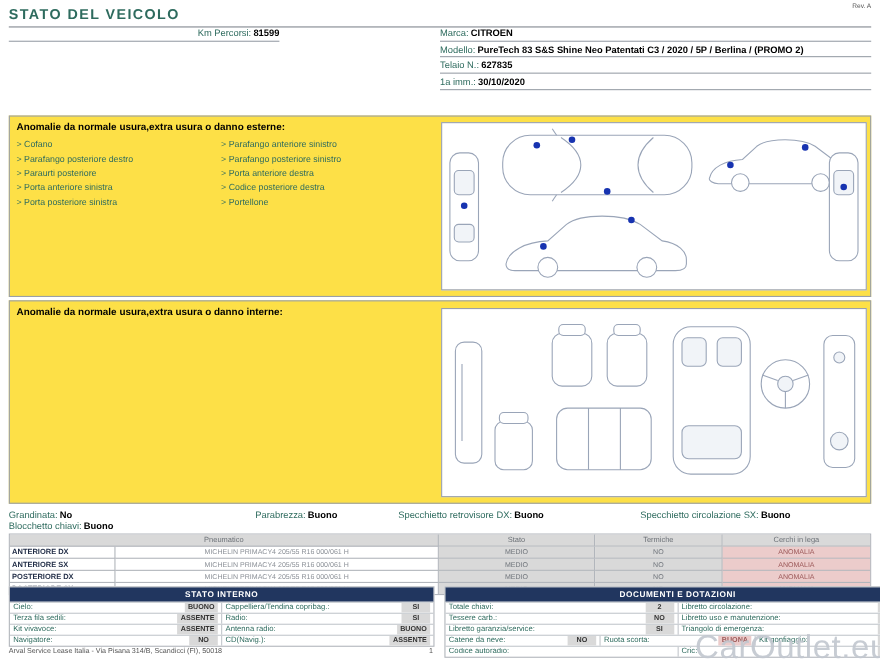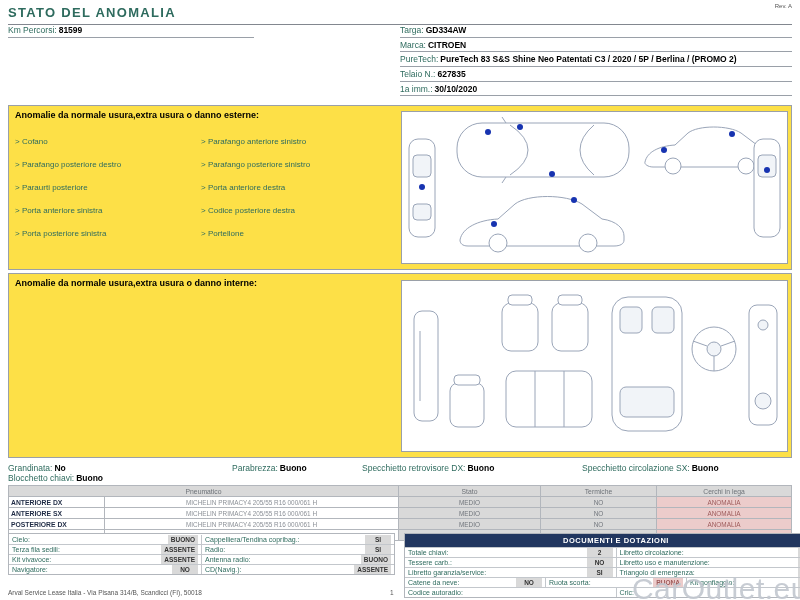--- a/index.html
+++ b/index.html
@@ -7,34 +7,34 @@
   body { width:800px; height:600px; font-family:"Liberation Sans", sans-serif; color:#111; }
   .page { position:relative; width:800px; height:600px; background:#fff; overflow:hidden; }
 
   
   .title { position:absolute; left:8px; top:5px; width:784px; color:var(--teal,#2e6b5e);
            font-weight:bold; font-size:13px; letter-spacing:1.3px; padding-bottom:4px;
            border-bottom:1.5px solid #82878f; }
   .rev { position:absolute; right:8px; top:3px; font-size:6px; color:#555; }
 
   
-  .info-left  { position:absolute; left:8px;   top:23px; width:246px; }
+  .info-left  { position:absolute; left:8px;   top:23px; width:246px;text-align:right; }
   .info-right { position:absolute; left:400px; top:23px; width:392px; }
   .field { border-bottom:1px solid #9aa0a8; padding:2px 0 1px; font-size:8.5px; line-height:1.25; }
   .lbl { color:var(--teal,#2e6b5e); }
   .val { font-weight:bold; color:#000; margin-left:2px; }
 
   
   .box { position:absolute; left:8px; width:784px; border:1px solid #9aa0a8; background:#fde047; }
   .box.exterior { top:105px; height:165px; }
   .box.interior { top:273px; height:185px; }
   .box-title { font-size:9px; font-weight:bold; padding:4px 6px 2px; color:#000; }
   .anomaly-cols { display:flex; padding:1px 6px; }
   .anomaly-cols ul { list-style:none; font-size:8px; color:var(--teal,#2e6b5e); width:186px; }
-  .anomaly-cols li { margin:14px 0; white-space:nowrap; }
+  .anomaly-cols li { margin:4px 0; white-space:nowrap; }
   .anomaly-cols li::before { content:"> "; }
   .diagram-box { position:absolute; right:3px; top:5px; width:387px; border:1px solid #9aa0a8; background:#fff; }
   .exterior .diagram-box { height:153px; }
   .interior .diagram-box { top:6px; height:172px; }
   svg { display:block; }
 
   
   .status-strip { position:absolute; left:8px; top:463px; width:784px; height:20px; font-size:8.5px; }
   .status-item { position:absolute; white-space:nowrap; top:0; }
   .st1 { left:0; } .st2 { left:224px; } .st3 { left:354px; } .st4 { left:574px; }
@@ -75,38 +75,35 @@
   .footer-left { position:absolute; left:8px; top:589px; font-size:6.5px; color:#555; }
   .page-num { position:absolute; left:390px; top:589px; font-size:6.5px; color:#555; }
   .watermark { position:absolute; right:-8px; bottom:-6px; font-size:30px; color:var(--watermark-gray,#c3c8d0);
                opacity:.92; z-index:10; letter-spacing:.5px; }
 </style>
 </head>
 <body>
 
 <div class="page">
 
-  <div class="title">STATO DEL ANOMALIA</div>
+  <div class="title">STATO DEL VEICOLO</div>
   <div class="rev">Rev. A</div>
 
   <div class="info-left">
     <div class="field">
       <span class="lbl">Km Percorsi:</span><span class="val">81599</span>
     </div>
   </div>
 
   <div class="info-right">
     <div class="field">
-      <span class="lbl">Targa:</span><span class="val">GD334AW</span>
-    </div>
-    <div class="field">
       <span class="lbl">Marca:</span><span class="val">CITROEN</span>
     </div>
     <div class="field">
-      <span class="lbl">PureTech:</span><span class="val">PureTech 83 S&amp;S Shine Neo Patentati C3 / 2020 / 5P / Berlina / (PROMO 2)</span>
+      <span class="lbl">Modello:</span><span class="val">PureTech 83 S&amp;S Shine Neo Patentati C3 / 2020 / 5P / Berlina / (PROMO 2)</span>
     </div>
     <div class="field">
       <span class="lbl">Telaio N.:</span><span class="val">627835</span>
     </div>
     <div class="field">
       <span class="lbl">1a imm.:</span><span class="val">30/10/2020</span>
     </div>
   </div>
 
   <div class="box exterior">
@@ -274,20 +271,21 @@
     <div class="tt-row">
       <div class="td pos">POSTERIORE SX</div>
       <div class="td spec">MICHELIN PRIMACY4 205/55 R16 000/061 H</div>
       <div class="td gray">MEDIO</div>
       <div class="td gray">NO</div>
       <div class="td pink">ANOMALIA</div>
     </div>
   </div>
 
   <div class="bt left">
+    <div class="bt-title">STATO INTERNO</div>
     <div class="bt-row">
       <div class="bt-half">
           <span class="lbl">Cielo:</span>
           <span class="chip">BUONO</span>
         </div>
       <div class="bt-half">
           <span class="lbl">Cappelliera/Tendina copribag.:</span>
           <span class="chip">SI</span>
         </div>
     </div>

